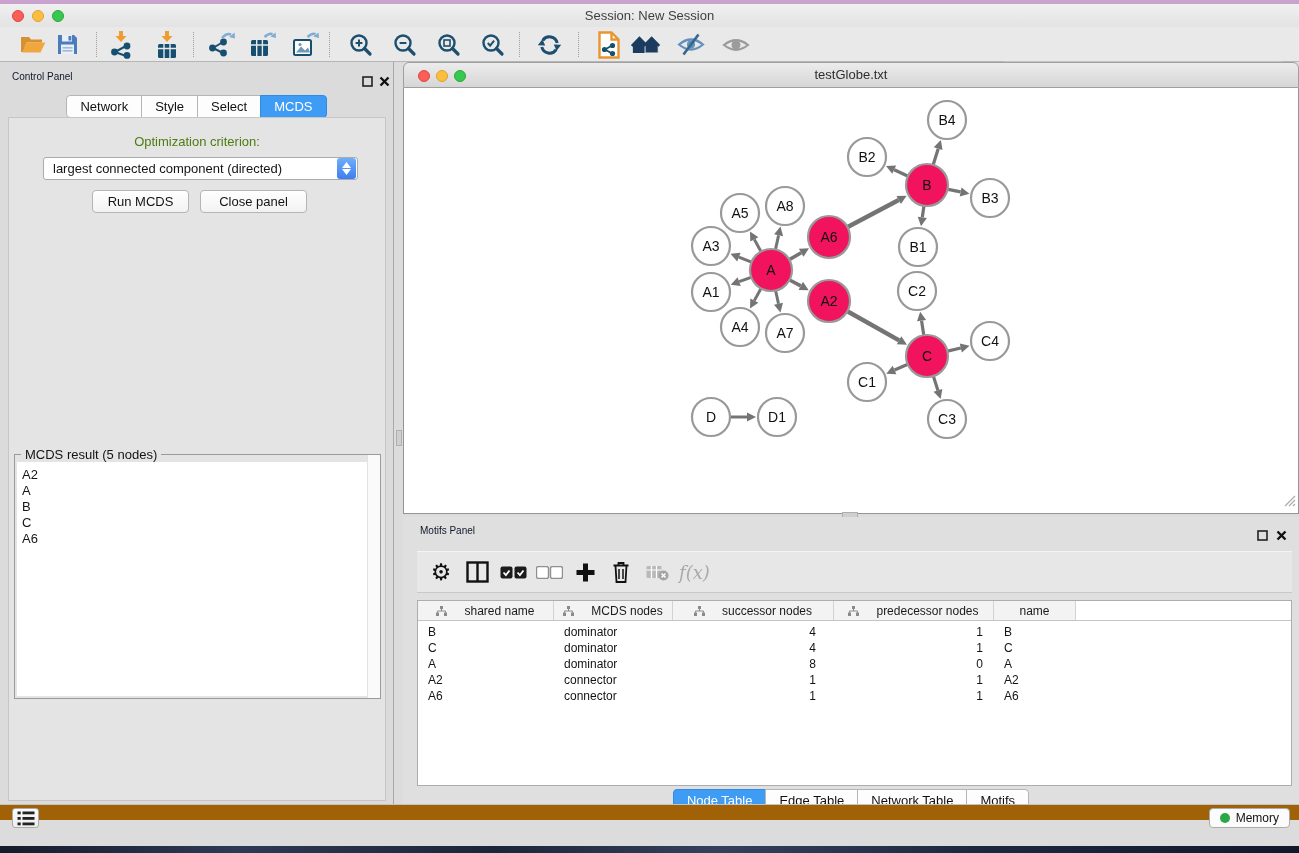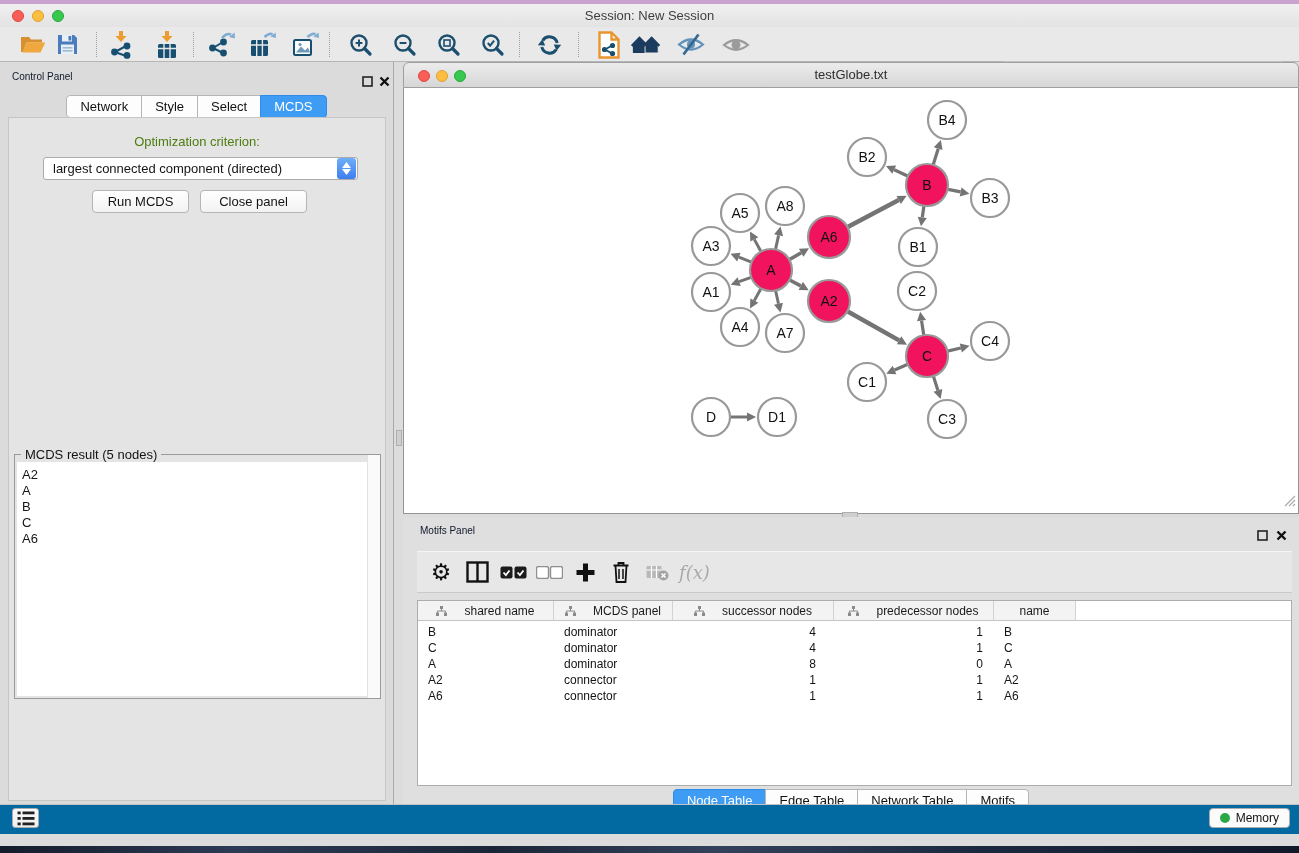--- a/index.html
+++ b/index.html
@@ -75,21 +75,21 @@
   .c1{width:136px}.c2{width:119px}.c3{width:161px}.c4{width:160px}.c5{width:82px}
   .tbody{padding-top:3px}
   .trow{display:flex;height:16px;align-items:center;font-size:12px;color:#141414}
   .td{white-space:nowrap}
   .td.c1,.td.c2,.td.c5{padding-left:10px}
   .td.c3{text-align:right;padding-right:18px}
   .td.c4{text-align:right;padding-right:11px}
   .tp-tabs{position:absolute;left:0;top:272px;width:100%;display:flex;justify-content:center}
 
   
-  .statusbar{position:absolute;left:0;top:804px;width:100%;height:30px;background:#0369a1;border-top:1px solid #C3C3C3}
+  .statusbar{position:absolute;left:0;top:804px;width:100%;height:16px;background:#a16207;border-top:1px solid #C3C3C3}
   .list-btn{position:absolute;left:12px;top:3px;width:27px;height:20px;background:linear-gradient(#FBFBFB,#EEEEEE);border:1px solid #ABABAB;border-radius:3px;display:flex;align-items:center;justify-content:center}
   .memory-btn{position:absolute;right:9px;top:3px;height:20px;padding:0 10px;background:#FBFBFB;border:1px solid #ABABAB;border-radius:4px;display:flex;align-items:center;gap:6px;font-size:12px;color:#111}
   .memdot{width:10px;height:10px;border-radius:50%;background:#2BA845}
 </style>
 </head>
 <body>
 
 <div class="screen">
 
   <div class="wp-top"></div>
@@ -511,21 +511,21 @@
             </svg>
             <span>shared name</span>
           </div>
           <div class="th c2">
             <svg width="11" height="10" viewBox="0 0 11 10">
               <rect x="4" y="0" width="3" height="3" fill="#8A8A8A"></rect>
               <rect x="0" y="6.5" width="3" height="3.5" fill="#8A8A8A"></rect>
               <rect x="8" y="6.5" width="3" height="3.5" fill="#8A8A8A"></rect>
               <path d="M5.5 3 v2 M1.5 6.5 V5 h8 v1.5" stroke="#8A8A8A" fill="none"></path>
             </svg>
-            <span>MCDS panel</span>
+            <span>MCDS nodes</span>
           </div>
           <div class="th c3">
             <svg width="11" height="10" viewBox="0 0 11 10">
               <rect x="4" y="0" width="3" height="3" fill="#8A8A8A"></rect>
               <rect x="0" y="6.5" width="3" height="3.5" fill="#8A8A8A"></rect>
               <rect x="8" y="6.5" width="3" height="3.5" fill="#8A8A8A"></rect>
               <path d="M5.5 3 v2 M1.5 6.5 V5 h8 v1.5" stroke="#8A8A8A" fill="none"></path>
             </svg>
             <span>successor nodes</span>
           </div>

